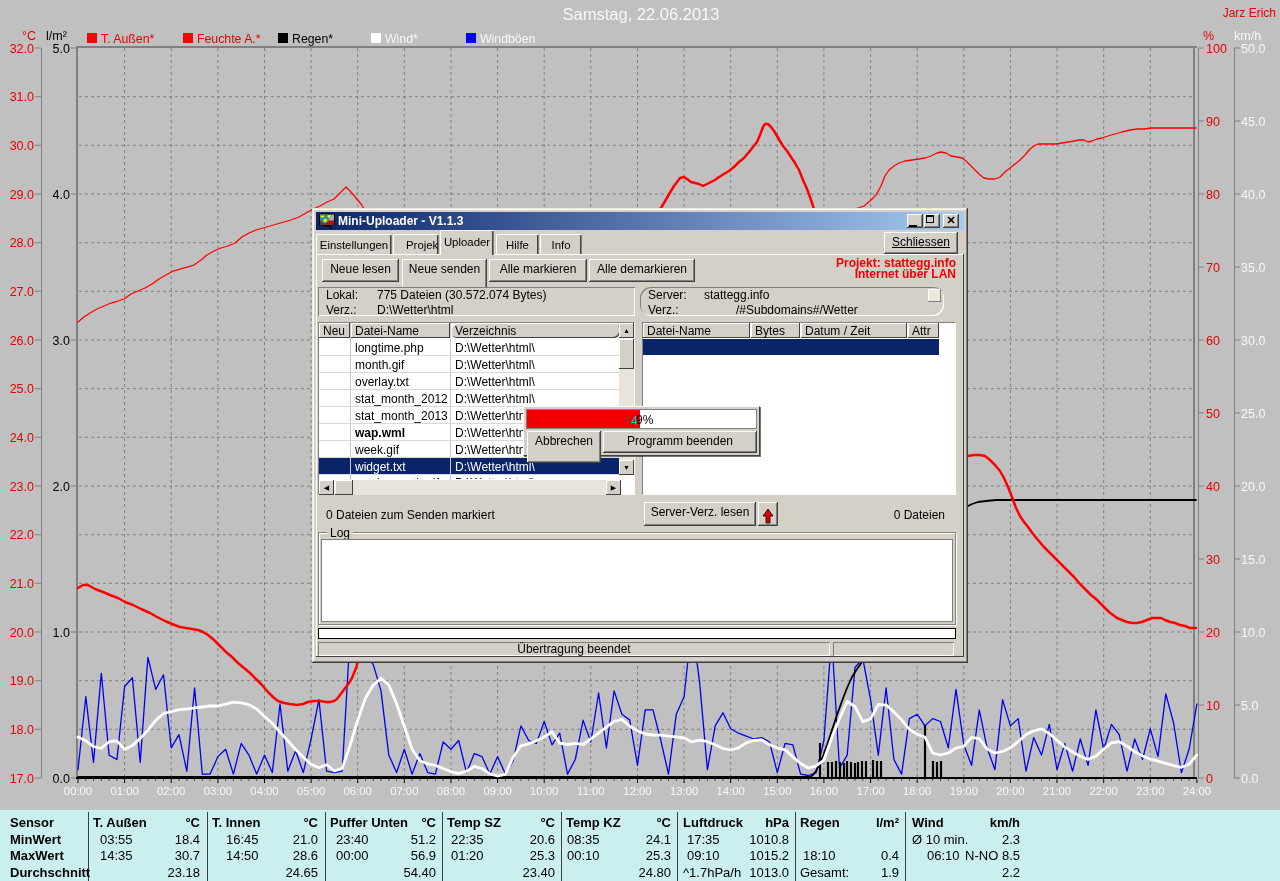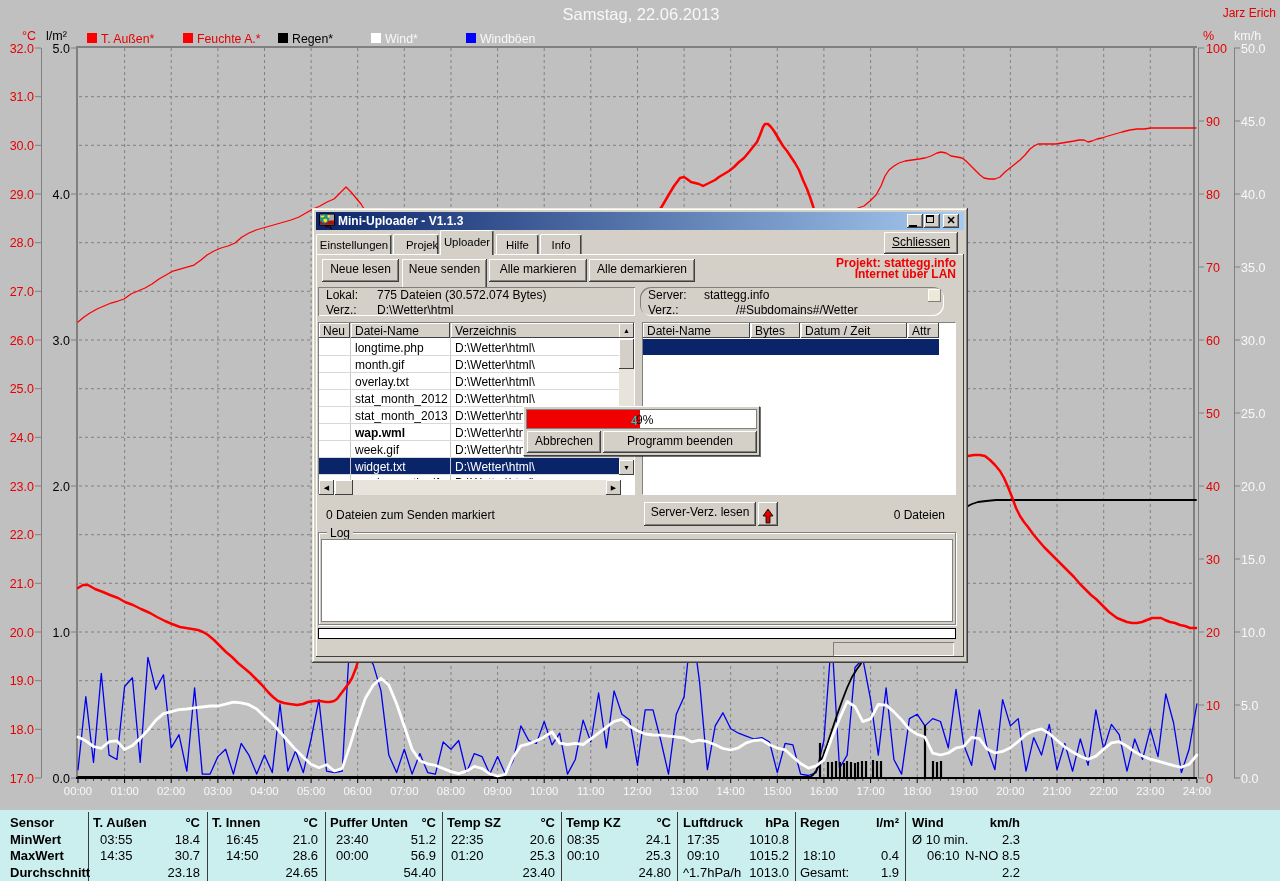--- a/index.html
+++ b/index.html
@@ -529,21 +529,21 @@
         <div class="info" style="left:324px;top:33px;width:304px;height:29px;border-radius:11px;">
           <span style="position:absolute;left:8px;top:1px;">Server:</span>
           <span style="position:absolute;left:64px;top:1px;">stattegg.info</span>
           <span style="position:absolute;left:8px;top:16px;">Verz.:</span>
           <span style="position:absolute;left:64px;top:16px;margin-left:32px;">/#Subdomains#/Wetter</span>
           <div style="position:absolute;right:3px;top:2px;width:13px;height:13px;background:#ece9d8;box-shadow:inset -1px -1px 0 #808080,inset 1px 1px 0 #fff;"></div>
         </div>
         <div class="list" style="left:2px;top:68px;width:317px;height:173px;">
           <div class="hcell" style="left:0px;width:31px;">Neu</div>
           <div class="hcell" style="left:32px;width:99px;">Datei-Name</div>
-          <div class="hcell" style="left:132px;width:169px;">Verzeichnis</div>
+          <div class="hcell" style="left:132px;width:169px;border-radius:6px;">Verzeichnis</div>
           <div style="position:absolute;left:0px;top:16px;width:301px;height:17px;">
             <span style="position:absolute;left:36px;top:2px;">longtime.php</span>
             <span style="position:absolute;left:136px;top:2px;">D:\Wetter\html\</span>
           </div>
           <div style="position:absolute;left:0px;top:33px;width:301px;height:17px;">
             <span style="position:absolute;left:36px;top:2px;">month.gif</span>
             <span style="position:absolute;left:136px;top:2px;">D:\Wetter\html\</span>
           </div>
           <div style="position:absolute;left:0px;top:50px;width:301px;height:17px;">
             <span style="position:absolute;left:36px;top:2px;">overlay.txt</span>
@@ -604,24 +604,25 @@
         <div class="btn" style="left:328px;top:248px;width:112px;height:24px;">Server-Verz. lesen</div>
         <div class="btn" style="left:442px;top:248px;width:20px;height:24px;"><svg width="12" height="16" viewBox="0 0 12 16" style="margin-top:3px;">
             <path d="M6 1 L11 8 L8 8 L8 15 L4 15 L4 8 L1 8 Z" fill="#e00000" stroke="#000" stroke-width="0.8"></path>
           </svg></div>
         <div style="position:absolute;left:529px;top:254px;width:100px;text-align:right;">0 Dateien</div>
         <div id="loggrp">
           <span id="loglbl">Log</span>
           <div id="logwhite"></div>
         </div>
         <div style="position:absolute;left:2px;top:374px;width:638px;height:11px;background:#fff;border:1px solid #000;"></div>
+        <div class="sunk" style="left:2px;top:388px;width:512px;height:14px;text-align:center;">Übertragung beendet</div>
         <div class="sunk" style="left:517px;top:388px;width:121px;height:14px;"></div>
       </div>
       <div id="pop">
         <div id="gauge">
           <div id="gred"></div>
           <span style="position:absolute;left:104px;top:4px;color:#00dddd;">4</span>
           <span style="position:absolute;left:109px;top:3px;color:#000;">9%</span>
         </div>
-        <div class="btn" style="left:3px;top:24px;width:74px;height:22px;">Abbrechen</div>
+        <div class="btn" style="left:3px;top:24px;width:74px;height:32px;">Abbrechen</div>
         <div class="btn" style="left:79px;top:24px;width:154px;height:22px;">Programm beenden</div>
       </div>
     </div>
 </div>
 </body></html>

